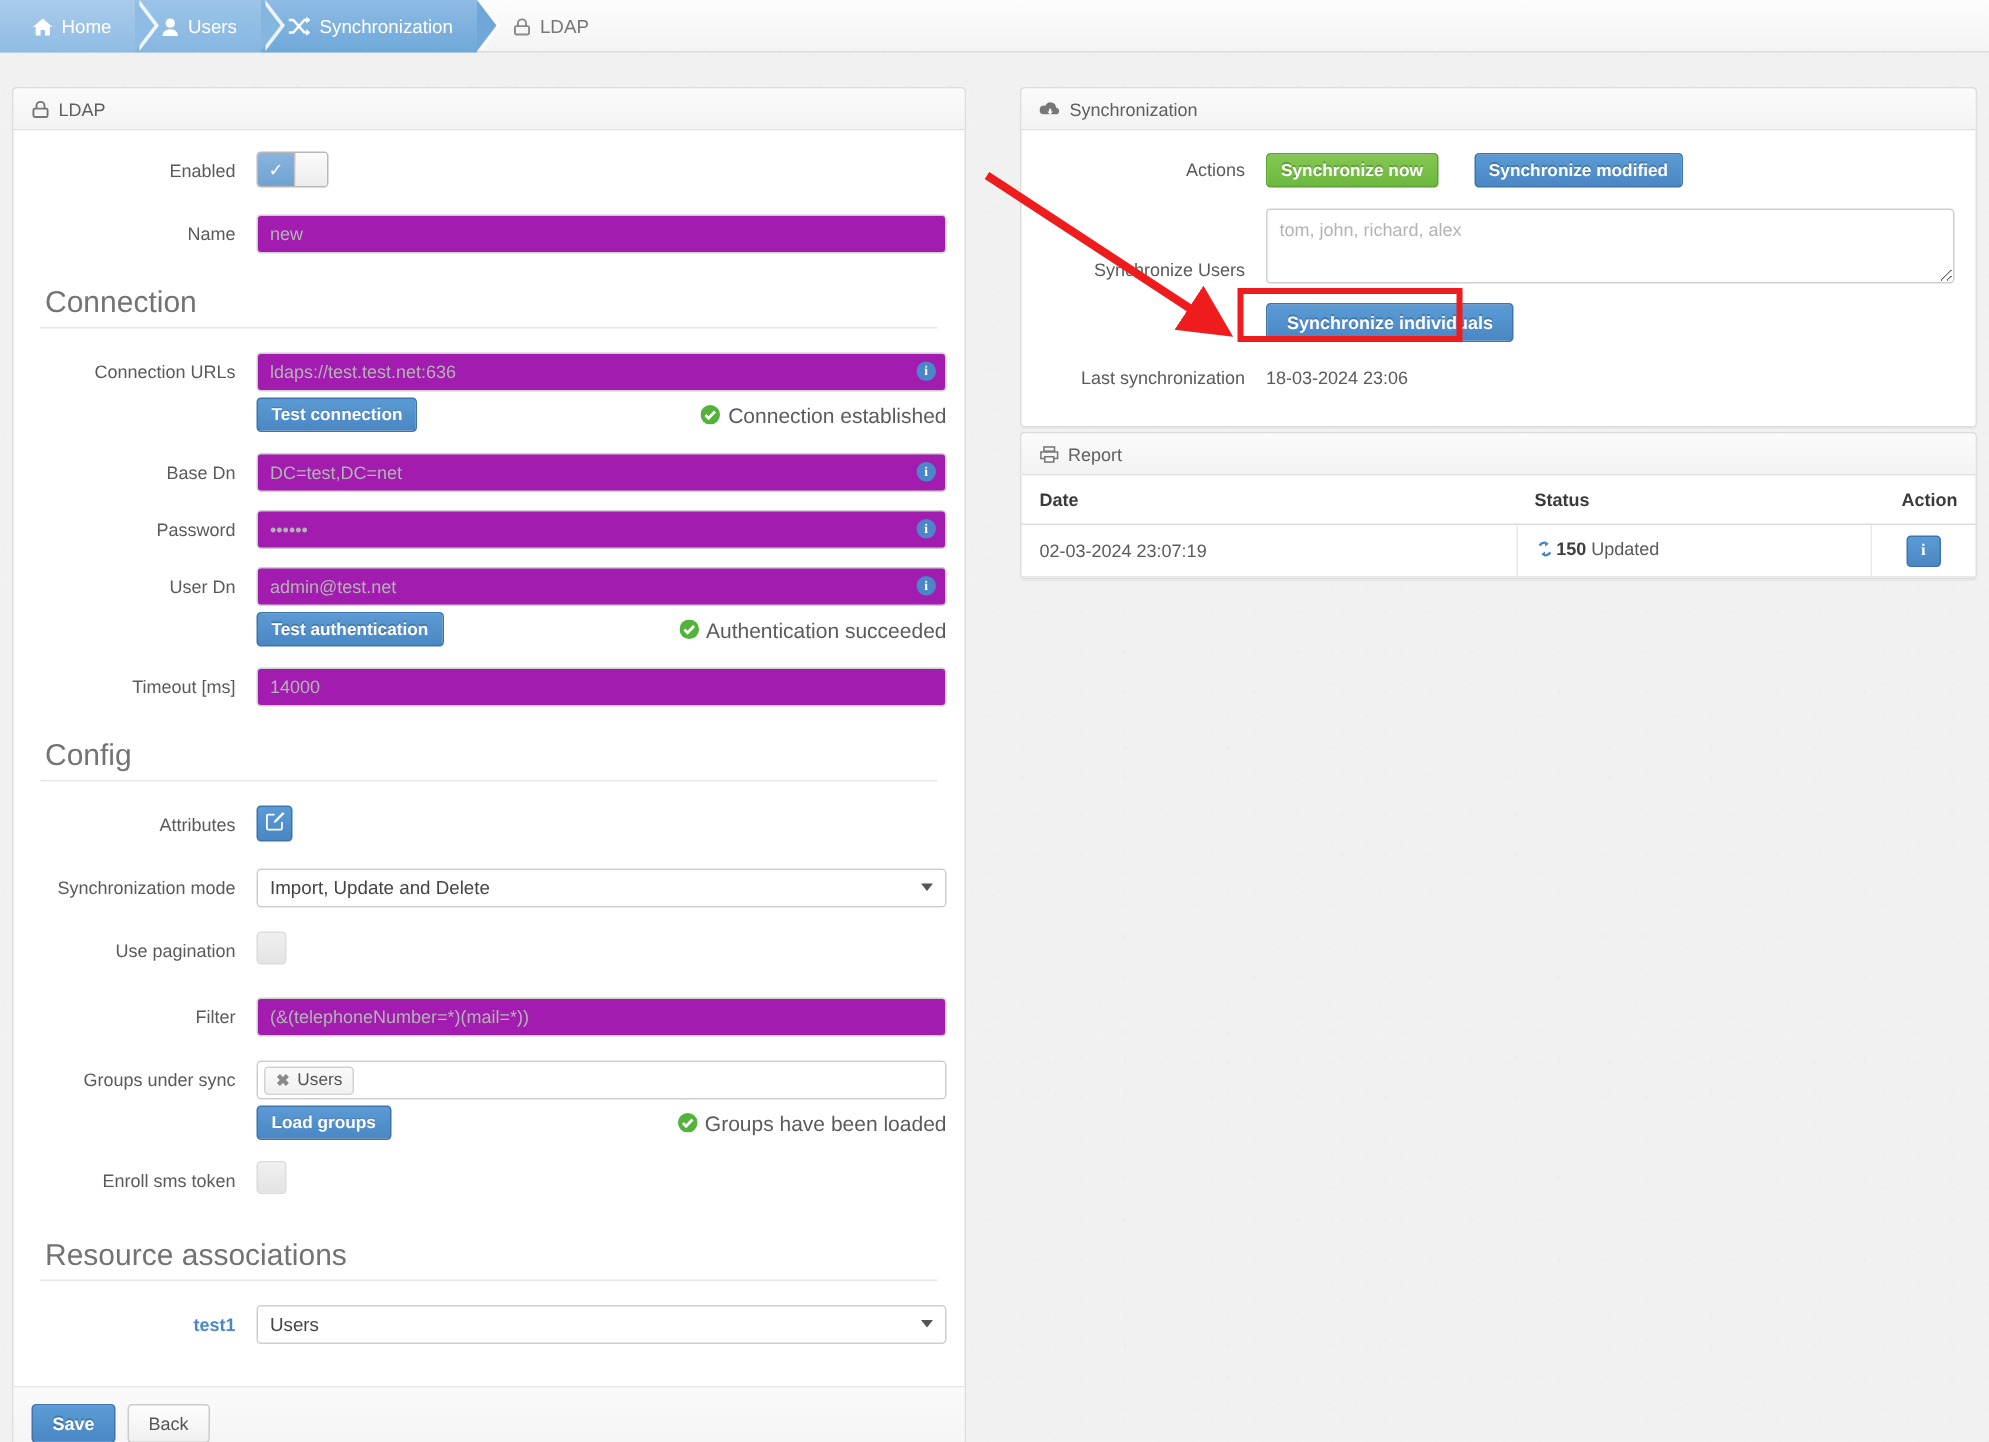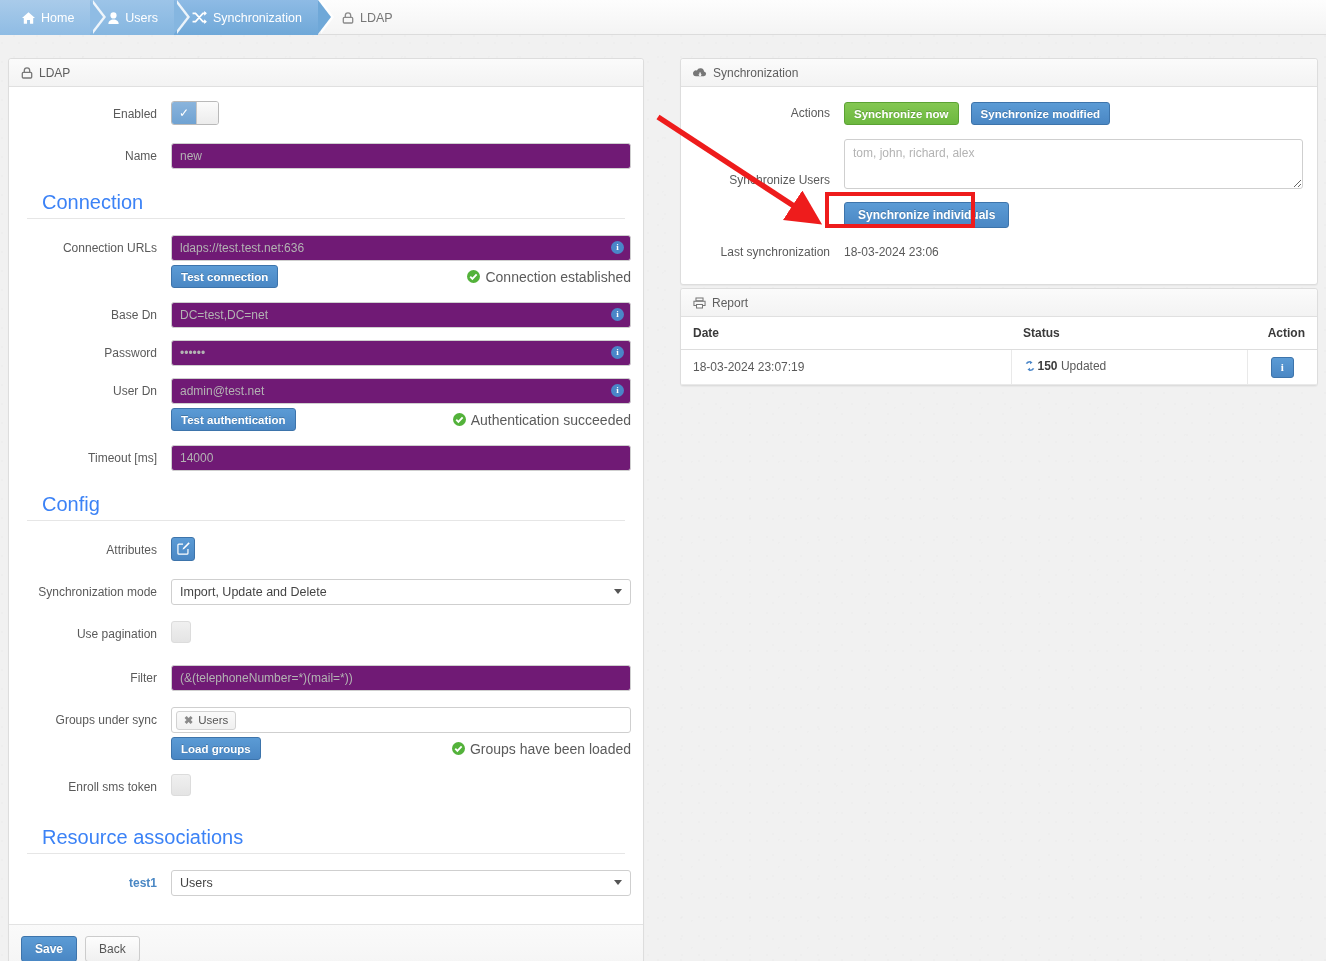--- a/index.html
+++ b/index.html
@@ -91,21 +91,21 @@
     text-align: right; padding-right: 14px;
     font-size: 12px; color: #5a5a5a;
     line-height: 26px;
   }
   .fctl { flex: 1 1 auto; position: relative; }
 
   .inp {
     width: 100%; height: 26px;
     border: 1px solid #cfcfcf;
     border-radius: 3px;
-    background: #701a75;
+    background: #a21caf;
     padding: 0 26px 0 8px;
     font-size: 12px;
     color: #b3b3b3;
     font-family: "Liberation Sans", sans-serif;
     line-height: 24px;
     outline: none;
   }
   .inp.plainpad { padding-right: 8px; }
   .inp::placeholder { color: #b3b3b3; }
 
@@ -166,21 +166,21 @@
 
   .statusline {
     display: flex; align-items: center; justify-content: space-between;
     margin-top: 6px;
   }
   .okmsg { display: flex; align-items: center; font-size: 14px; color: #5b5b5b; }
   .okmsg .check { margin-right: 5px; display: flex; }
 
   .section-title {
     font-size: 20px; font-weight: normal;
-    color: #3b82f6; margin: 22px 0 4px 21px;
+    color: #737373; margin: 22px 0 4px 9px;
     font-family: "Liberation Sans", sans-serif;
   }
   .section-rule { border-bottom: 1px solid #e6e6e6; margin: 0 6px 16px 6px; }
 
   
   .toggle {
     width: 48px; height: 24px;
     border: 1px solid #b9b9b9; border-radius: 3px;
     display: flex; overflow: hidden;
     background: #fff;
@@ -538,21 +538,21 @@
         <path fill="#fff" d="M7.3 5.4h1.6v2.2h1.3L8.1 10 6 7.6h1.3z"></path>
       </svg>
     </span>
     <span>Synchronization</span>
   </div>
 
   <div class="panel-body" style="padding:14px 14px 14px 8px;">
 
     <div class="rrow">
       <div class="rlabel">Actions</div>
-      <div class="rctl" style="display:flex; gap:12px;">
+      <div class="rctl" style="display:flex; gap:24px;">
         <button class="btn btn-green">Synchronize now</button>
         <button class="btn btn-blue">Synchronize modified</button>
       </div>
     </div>
 
     <div class="rrow" style="margin-bottom:10px;">
       <div class="rlabel">Synchronize Users</div>
       <div class="rctl">
         <textarea class="ta" placeholder="tom, john, richard, alex" style=""></textarea>
       </div>
@@ -588,21 +588,21 @@
   <table class="report">
     <thead>
       <tr>
         <th style="width:330px;">Date</th>
         <th>Status</th>
         <th class="right" style="width:70px;">Action</th>
       </tr>
     </thead>
     <tbody>
       <tr>
-        <td>18-03-2024 23:07:19</td>
+        <td>02-03-2024 23:07:19</td>
         <td>
           <span class="sync-ico">
             <svg width="12" height="12" viewBox="0 0 14 14">
               <path fill="#4a86c8" d="M7 1.1a5.9 5.9 0 0 0-5 2.7l1.6 1A4 4 0 0 1 7 3V5l3-2-3-2z"></path>
               <path fill="#4a86c8" d="M7 12.9a5.9 5.9 0 0 0 5-2.7l-1.6-1A4 4 0 0 1 7 11V9l-3 2 3 2z"></path>
             </svg>
           </span><span class="count">150</span>
           <span>Updated</span>
         </td>
         <td class="act">

